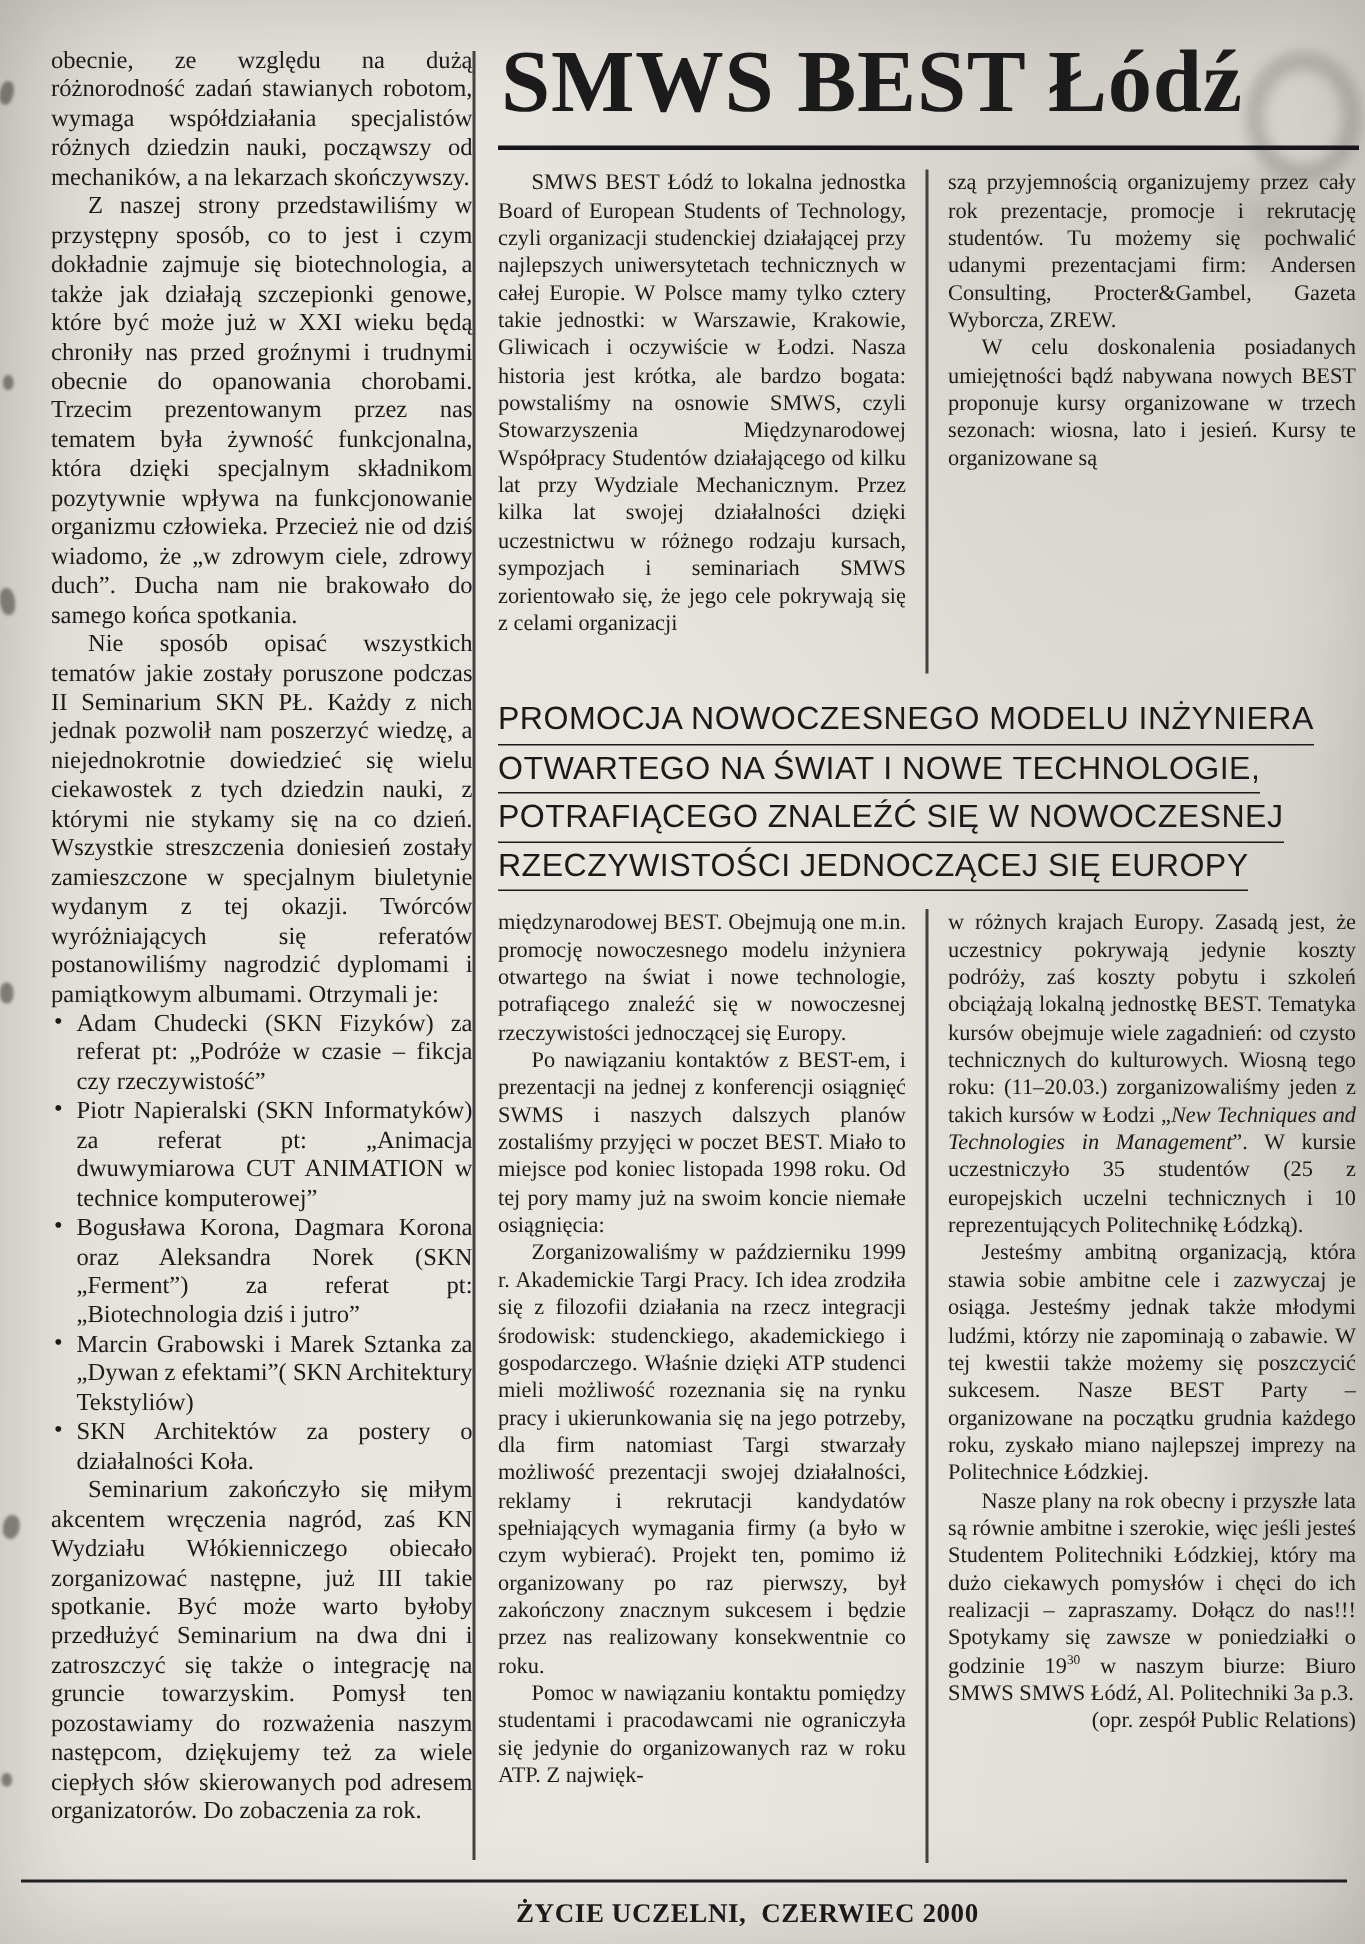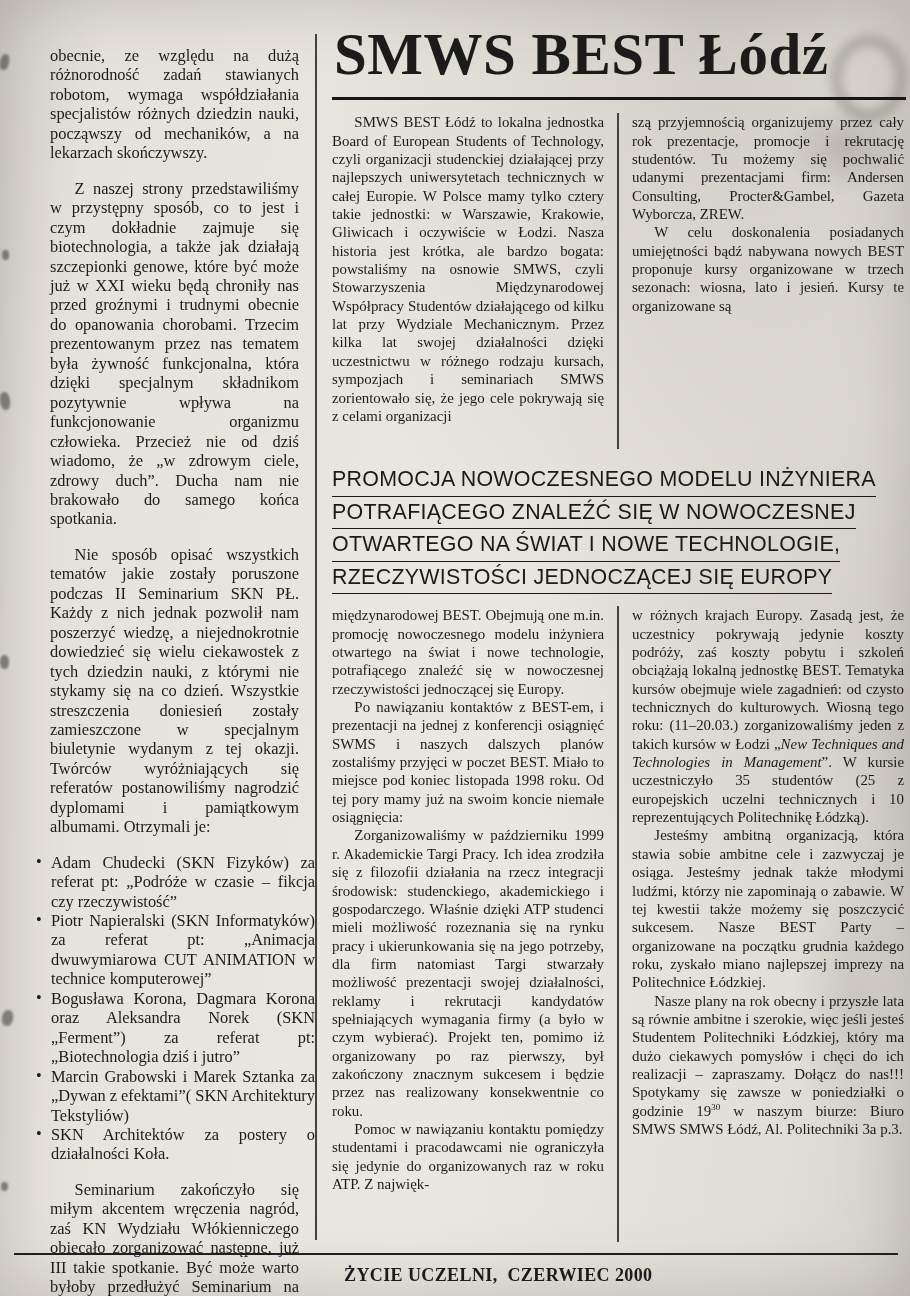--- a/index.html
+++ b/index.html
@@ -8,21 +8,21 @@
     font-family:"Liberation Serif","DejaVu Serif",serif;color:#1b1b1b;
     background:
       radial-gradient(ellipse at 78% 4%, rgba(125,120,112,.20), transparent 38%),
       radial-gradient(ellipse at 99% 55%, rgba(125,120,112,.14), transparent 30%),
       linear-gradient(100deg,#d4d1ca 0%,#e5e2db 10%,#eae7e0 55%,#e1ded7 86%,#d6d3cc 100%);
     box-shadow:inset 0 0 70px rgba(85,80,74,.28);
   }
   
   .col-left{position:absolute;left:34px;top:30px;width:281px;
     font-size:16.4px;line-height:19.45px;text-align:justify;}
-  .col-left p{margin:16px;text-indent:1.5em;}
+  .col-left p{margin:0;text-indent:1.5em;}
   p.cont{text-indent:0 !important;}
   .bullets{list-style:none;margin:0;padding:0;}
   .bullets li{position:relative;padding-left:17px;text-align:justify;}
   .bullets .dot{position:absolute;left:2px;top:-1px;}
   
   .vrule-left{position:absolute;left:315px;top:34px;width:2px;height:1206px;background:#26262a;opacity:.85;}
   
   .right{position:absolute;left:332px;top:24px;width:574px;}
   .title{margin:0 0 0 2px;font-size:59px;line-height:1.04;font-weight:700;letter-spacing:.5px;}
   .title-rule{height:3px;background:#16161a;margin:12px 0 13px;}
@@ -98,37 +98,38 @@
       </div>
       <div class="cdiv"></div>
       <div class="colB">
         <p class="cont">szą przyjemnością organizujemy przez cały rok prezentacje, promocje i rekrutację studentów. Tu możemy się pochwalić udanymi prezentacjami firm: Andersen Consulting, Procter&amp;Gambel, Gazeta Wyborcza, ZREW.</p>
         <p>W celu doskonalenia posiadanych umiejętności bądź nabywana nowych BEST proponuje kursy organizowane w trzech sezonach: wiosna, lato i jesień. Kursy te organizowane są</p>
       </div>
     </div>
 
     <div class="headline">
       <div><span class="hline">PROMOCJA NOWOCZESNEGO MODELU INŻYNIERA</span></div>
+      <div><span class="hline">OTWARTEGO NA ŚWIAT I NOWE TECHNOLOGIE,</span></div>
       <div><span class="hline">POTRAFIĄCEGO ZNALEŹĆ SIĘ W NOWOCZESNEJ</span></div>
-      <div><span class="hline">OTWARTEGO NA ŚWIAT I NOWE TECHNOLOGIE,</span></div>
       <div><span class="hline">RZECZYWISTOŚCI JEDNOCZĄCEJ SIĘ EUROPY</span></div>
     </div>
 
     <div class="cols bottom-cols">
       <div class="colA">
         <p class="cont">międzynarodowej BEST. Obejmują one m.in. promocję nowoczesnego modelu inżyniera otwartego na świat i nowe technologie, potrafiącego znaleźć się w nowoczesnej rzeczywistości jednoczącej się Europy.</p>
         <p>Po nawiązaniu kontaktów z BEST-em, i prezentacji na jednej z konferencji osiągnięć SWMS i naszych dalszych planów zostaliśmy przyjęci w poczet BEST. Miało to miejsce pod koniec listopada 1998 roku. Od tej pory mamy już na swoim koncie niemałe osiągnięcia:</p>
         <p>Zorganizowaliśmy w październiku 1999 r. Akademickie Targi Pracy. Ich idea zrodziła się z filozofii działania na rzecz integracji środowisk: studenckiego, akademickiego i gospodarczego. Właśnie dzięki ATP studenci mieli możliwość rozeznania się na rynku pracy i ukierunkowania się na jego potrzeby, dla firm natomiast Targi stwarzały możliwość prezentacji swojej działalności, reklamy i rekrutacji kandydatów spełniających wymagania firmy (a było w czym wybierać). Projekt ten, pomimo iż organizowany po raz pierwszy, był zakończony znacznym sukcesem i będzie przez nas realizowany konsekwentnie co roku.</p>
         <p>Pomoc w nawiązaniu kontaktu pomiędzy studentami i pracodawcami nie ograniczyła się jedynie do organizowanych raz w roku ATP. Z najwięk-</p>
       </div>
       <div class="cdiv"></div>
       <div class="colB">
         <p class="cont"><span>w różnych krajach Europy. Zasadą jest, że uczestnicy pokrywają jedynie koszty podróży, zaś koszty pobytu i szkoleń obciążają lokalną jednostkę BEST. Tematyka kursów obejmuje wiele zagadnień: od czysto technicznych do kulturowych. Wiosną tego roku: (11–20.03.) zorganizowaliśmy jeden z takich kursów w Łodzi „</span><span class="it">New Techniques and Technologies in Management</span><span>”. W kursie uczestniczyło 35 studentów (25 z europejskich uczelni technicznych i 10 reprezentujących Politechnikę Łódzką).</span></p>
         <p>Jesteśmy ambitną organizacją, która stawia sobie ambitne cele i zazwyczaj je osiąga. Jesteśmy jednak także młodymi ludźmi, którzy nie zapominają o zabawie. W tej kwestii także możemy się poszczycić sukcesem. Nasze BEST Party – organizowane na początku grudnia każdego roku, zyskało miano najlepszej imprezy na Politechnice Łódzkiej.</p>
         <p><span>Nasze plany na rok obecny i przyszłe lata są równie ambitne i szerokie, więc jeśli jesteś Studentem Politechniki Łódzkiej, który ma dużo ciekawych pomysłów i chęci do ich realizacji – zapraszamy. Dołącz do nas!!! Spotykamy się zawsze w poniedziałki o godzinie 19</span><sup>30</sup><span> w naszym biurze: Biuro SMWS SMWS Łódź, Al. Politechniki 3a p.3.</span></p>
+        <p class="byline">(opr. zespół Public Relations)</p>
       </div>
     </div>
   </div>
 
   <div class="footer-rule"></div>
   <div class="journal">ŻYCIE UCZELNI,  CZERWIEC 2000</div>
   <div class="pagenum">15</div>
 
 </div>
 

